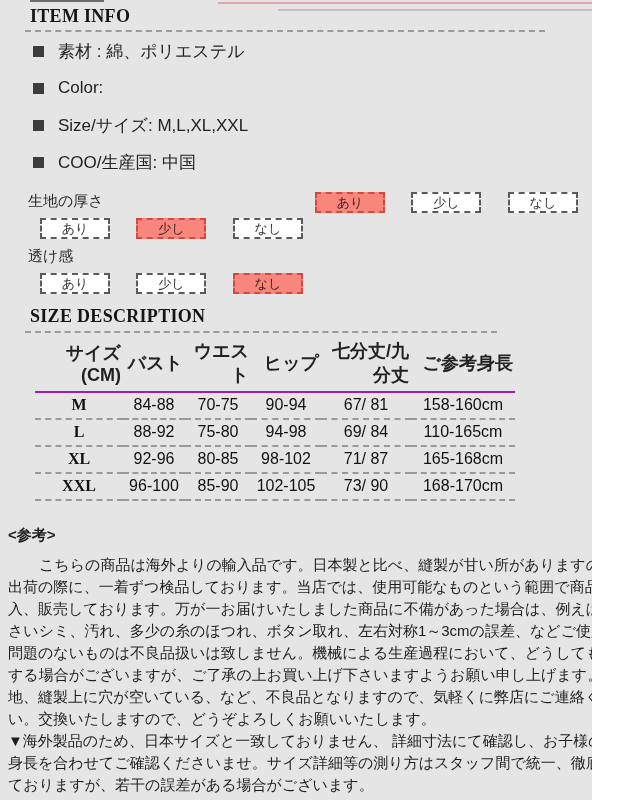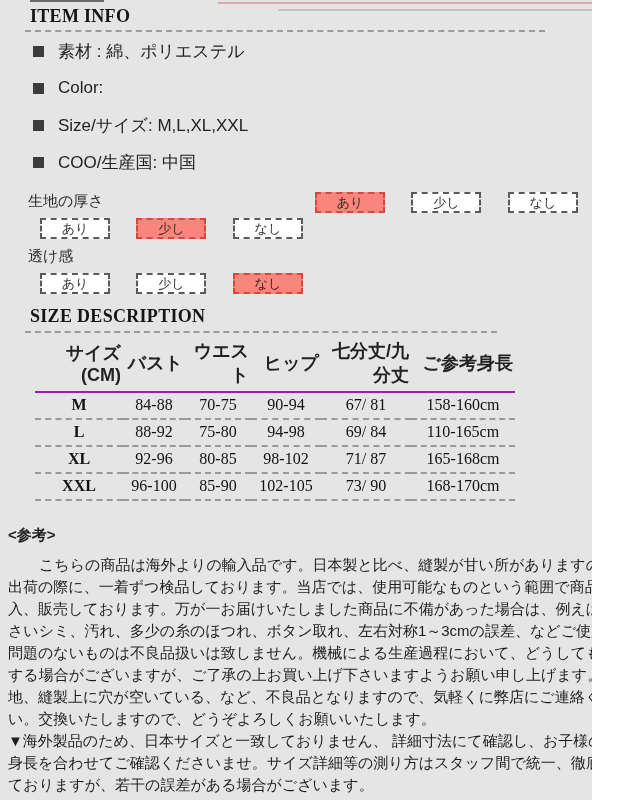--- a/index.html
+++ b/index.html
@@ -43,21 +43,21 @@
   .opt.sel { background:#f8867d; border:2px dashed #d4483d; color:#3a2420; }
 
   
   .size-table { position:absolute; left:35px; top:337px; border-collapse:collapse; }
   .size-table th {
     font-size:18px; font-weight:bold; color:#222; text-align:right;
     border-bottom:2px solid #a21caf; padding:2px 2px 4px;
   }
   .size-table td {
     font-size:16px; color:#111; text-align:center;
-    border-bottom:2px dashed #999; padding:3px 2px 4px;font-family:Liberation Serif, serif;
+    border-bottom:2px dashed #999; padding:3px 2px 4px;
   }
   .size-table td.szcol { font-family:"Liberation Serif","DejaVu Serif",serif; font-weight:bold; }
 
   
   .reference { position:absolute; left:8px; top:526px; width:625px; }
   .ref-heading { font-size:15px; font-weight:bold; color:#1d1d1d; }
   .reference p { margin:0; font-size:15px; line-height:22px; color:#1d1d1d; text-align:left; }
   .reference p.p1 { margin-top:9px; text-indent:31px; }
 </style>
 </head>

